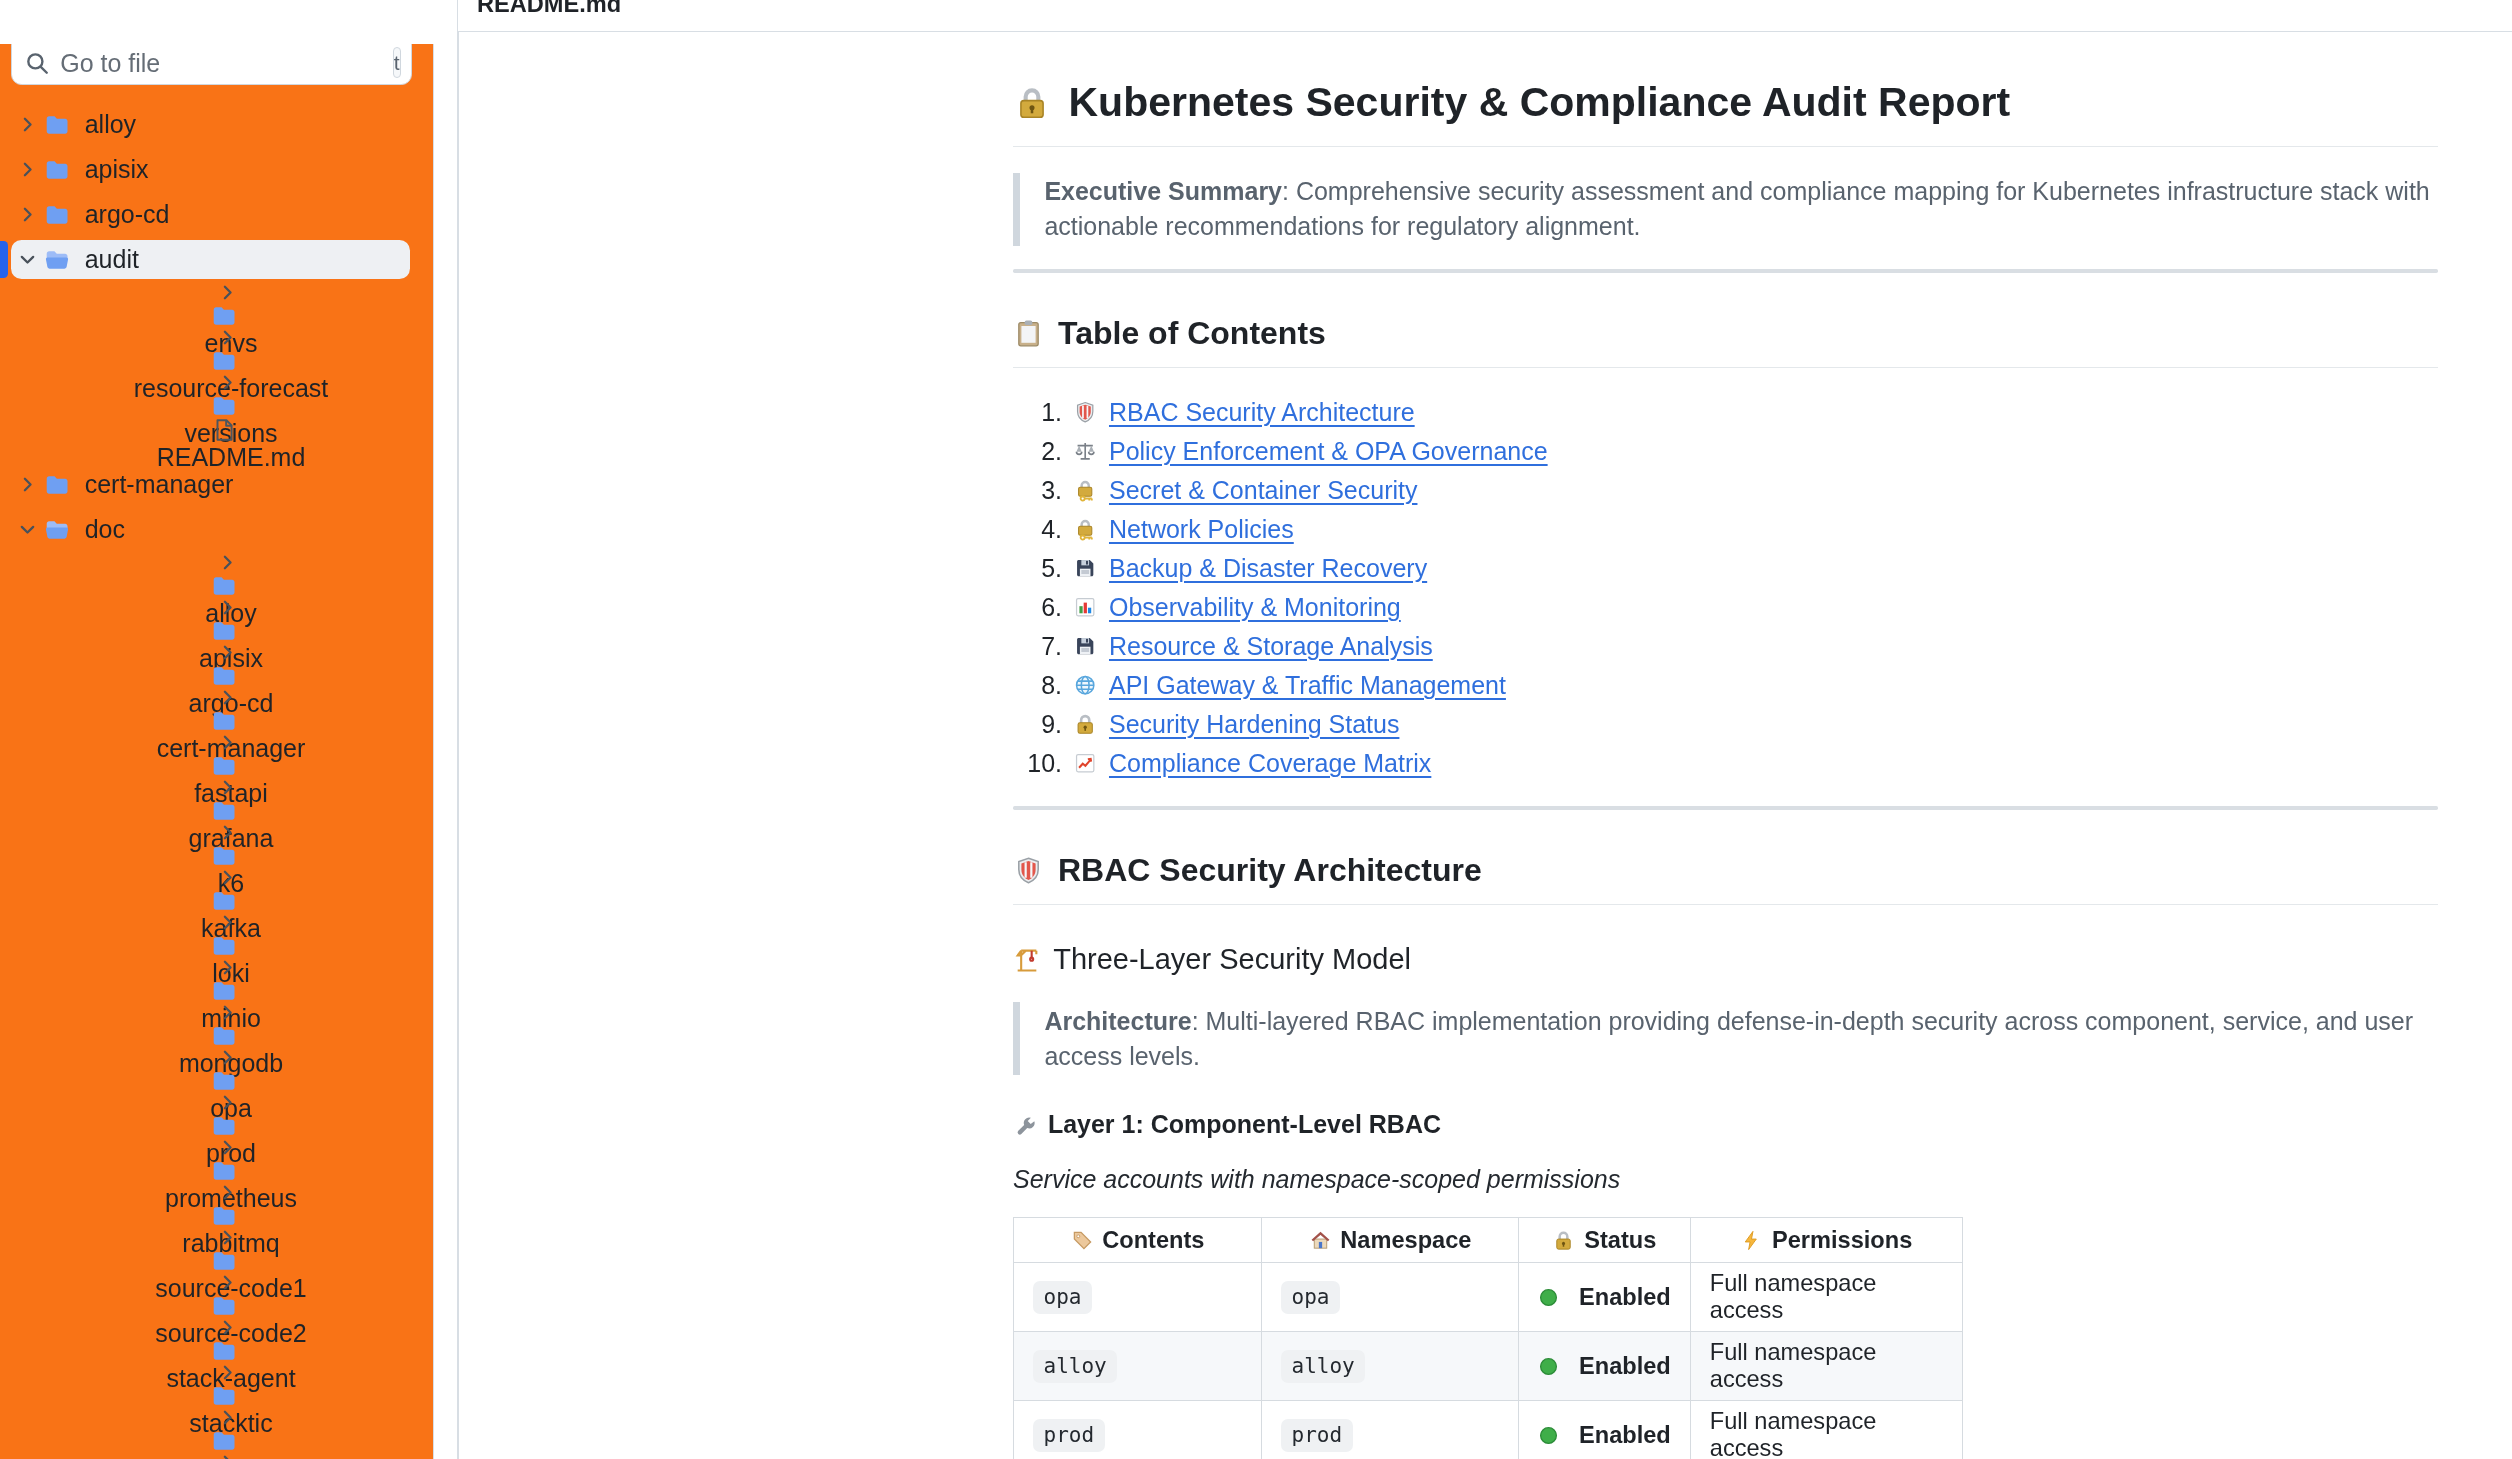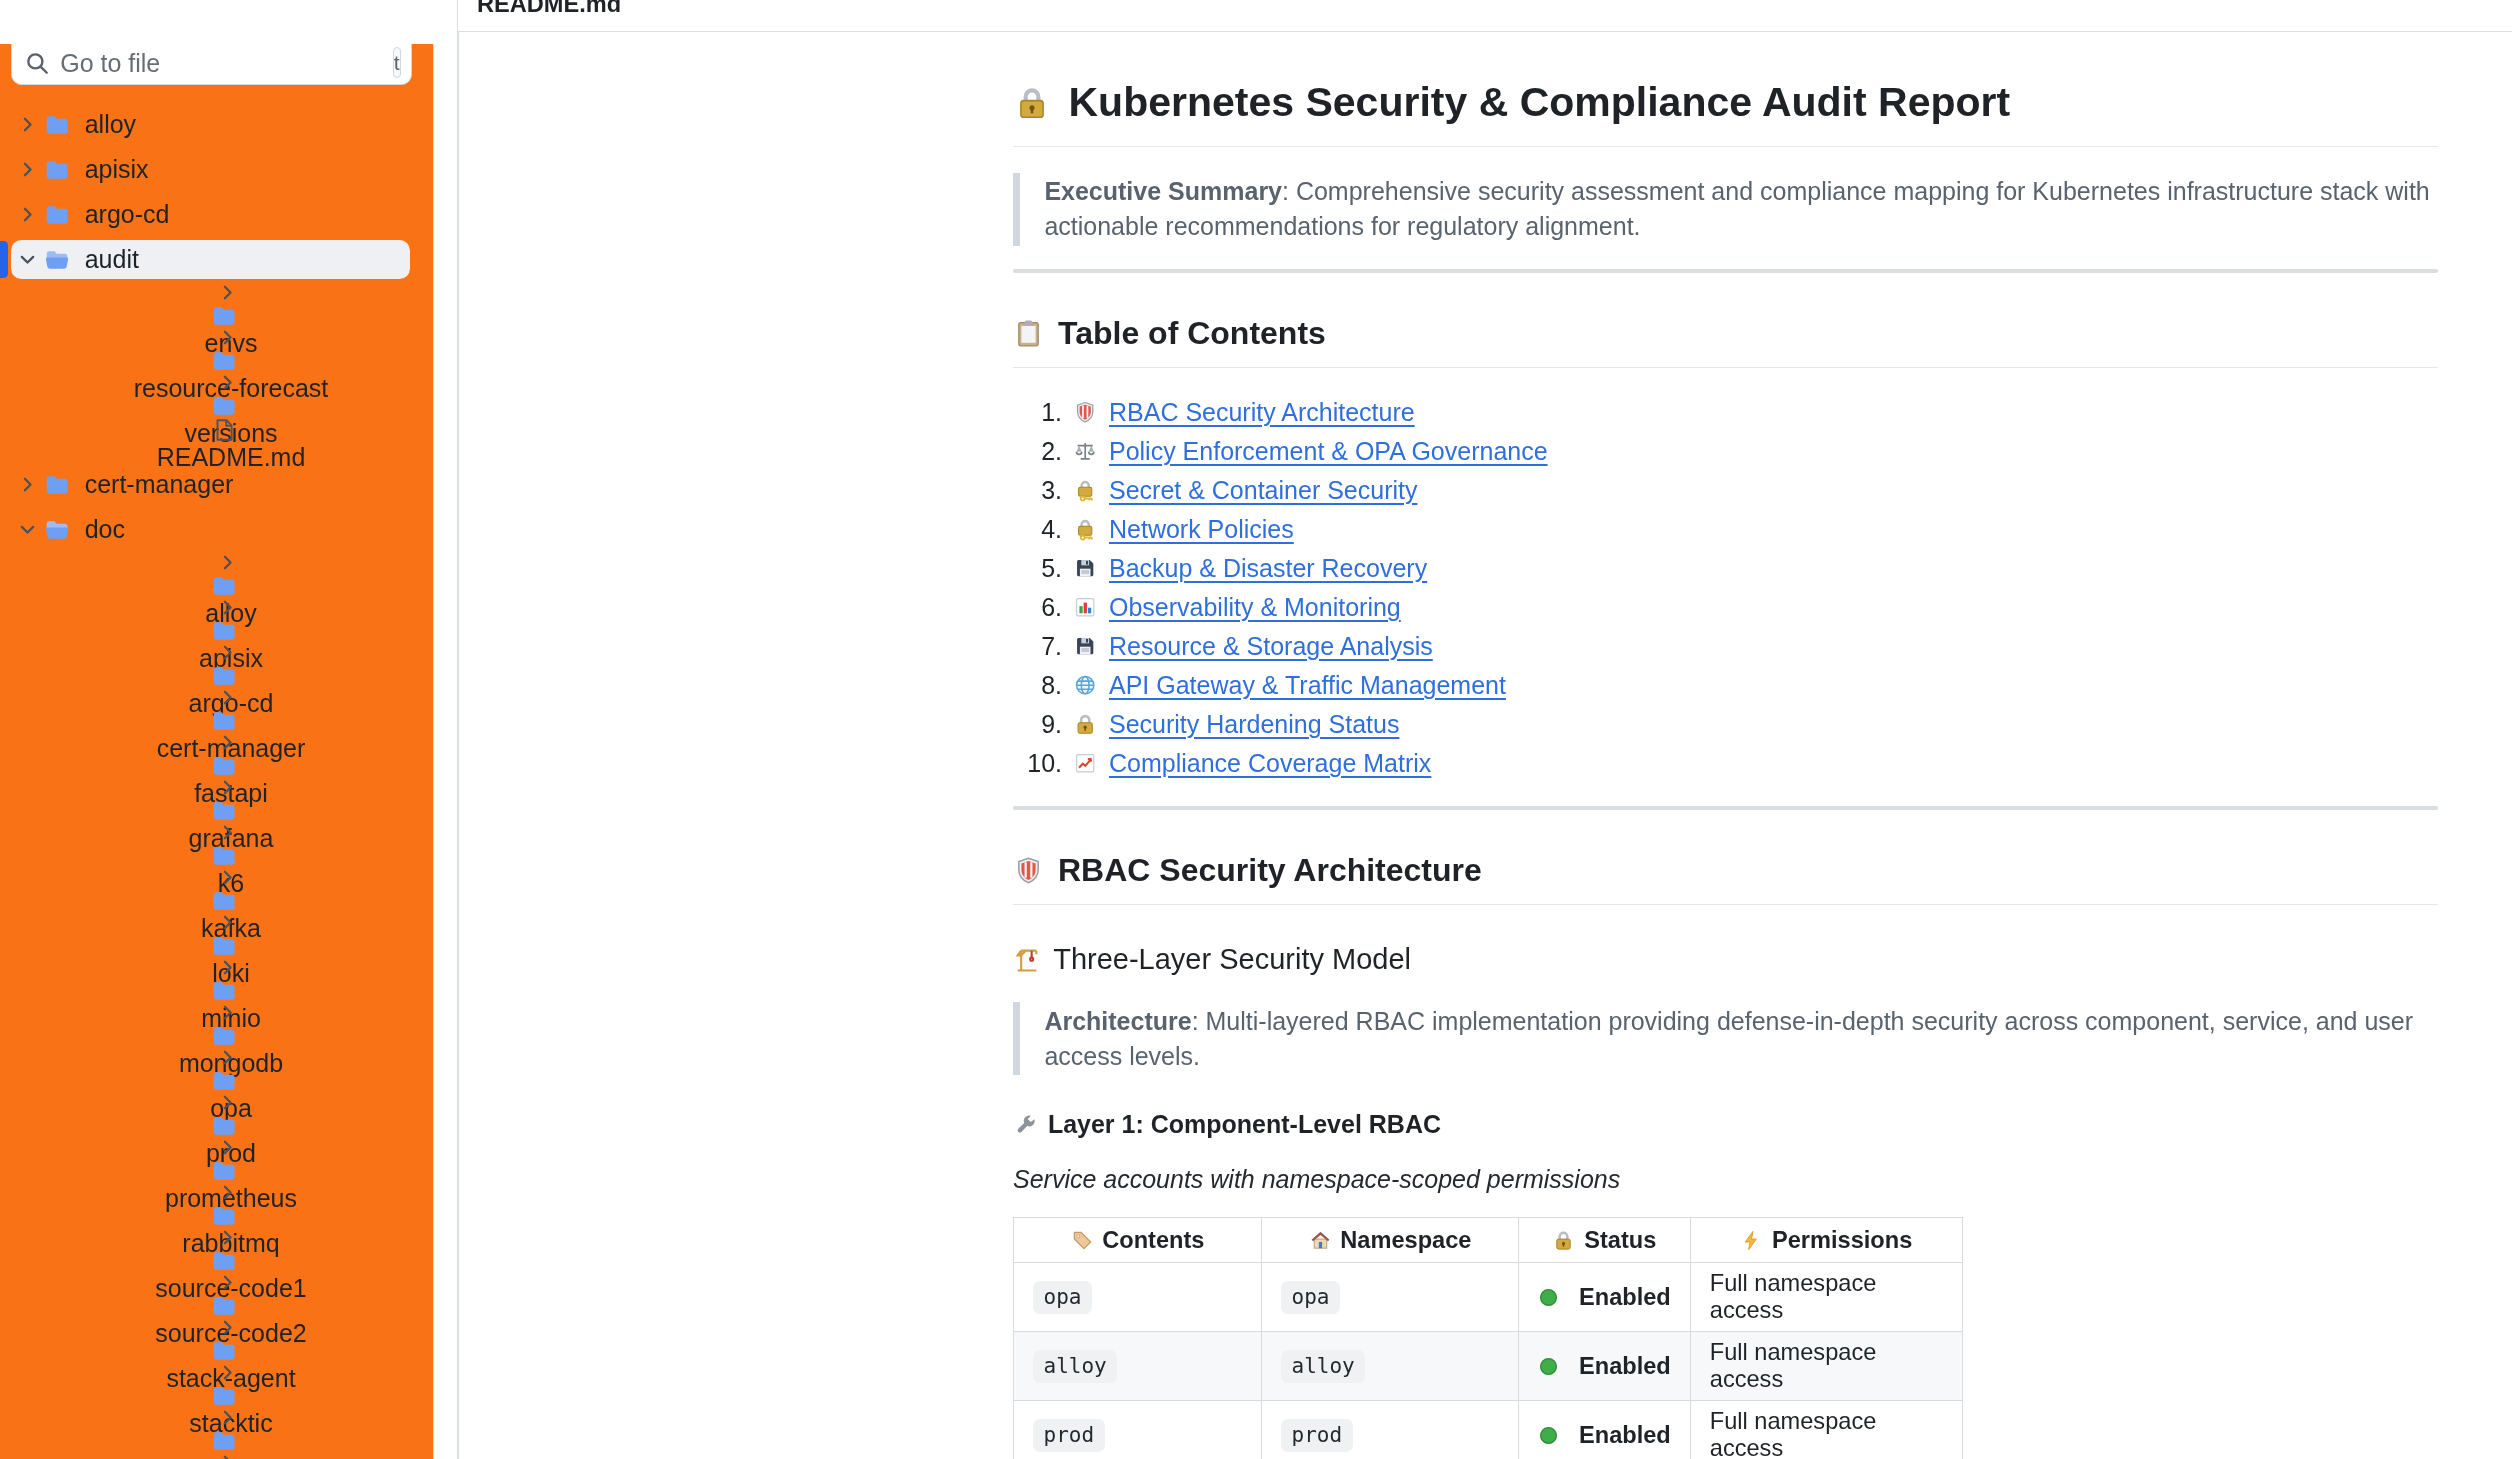--- a/index.html
+++ b/index.html
@@ -53,21 +53,21 @@
   blockquote strong { color:#59636e; }
   hr.md { border:0; height:4.4px; background:#d9dee3; margin-top:23px; border-radius:1.7px; }
   h2.md { margin-top:40px; font-size:32px; font-weight:700; line-height:40px;
           padding-bottom:14px; border-bottom:1.7px solid #e4e8eb;
           display:flex; align-items:center; gap:14px; }
   h2.md .icon { width:31px; height:31px; }
   h3.md { margin-top:38px; font-size:29px; font-weight:400;
           display:flex; align-items:center; gap:12.2px; }
   h3.md .icon { width:28px; height:28px; }
   h4.md { margin-top:35px; font-size:25px; font-weight:700;
-          display:flex; align-items:center; gap:10.5px; }
+          display:flex; align-items:flex-end; gap:10.5px; }
   h4.md .icon { width:24.4px; height:24.4px; }
   #toc-list { margin-top:24.4px; padding-left:7px; }
   .toc-item { display:flex; align-items:center; gap:11.3px; height:39px; font-size:25px; }
   .toc-num { min-width:42px; text-align:right; flex:none; }
   .toc-item .icon { width:24.4px; height:24.4px; }
   .toc-item a { color:#2f6fdd; text-decoration:underline; text-underline-offset:4.4px;
                 text-decoration-thickness:1.7px; cursor:pointer; }
   p.em-sub { margin-top:26px; font-style:italic; font-size:25px; color:#24292f; }
 
   table.md { margin-top:23px; border-collapse:collapse; font-size:23.6px; table-layout:fixed; }

